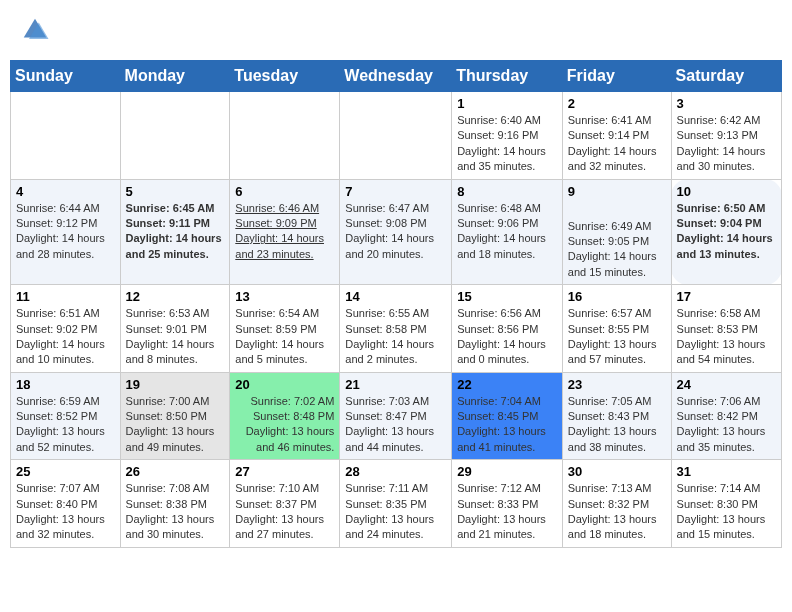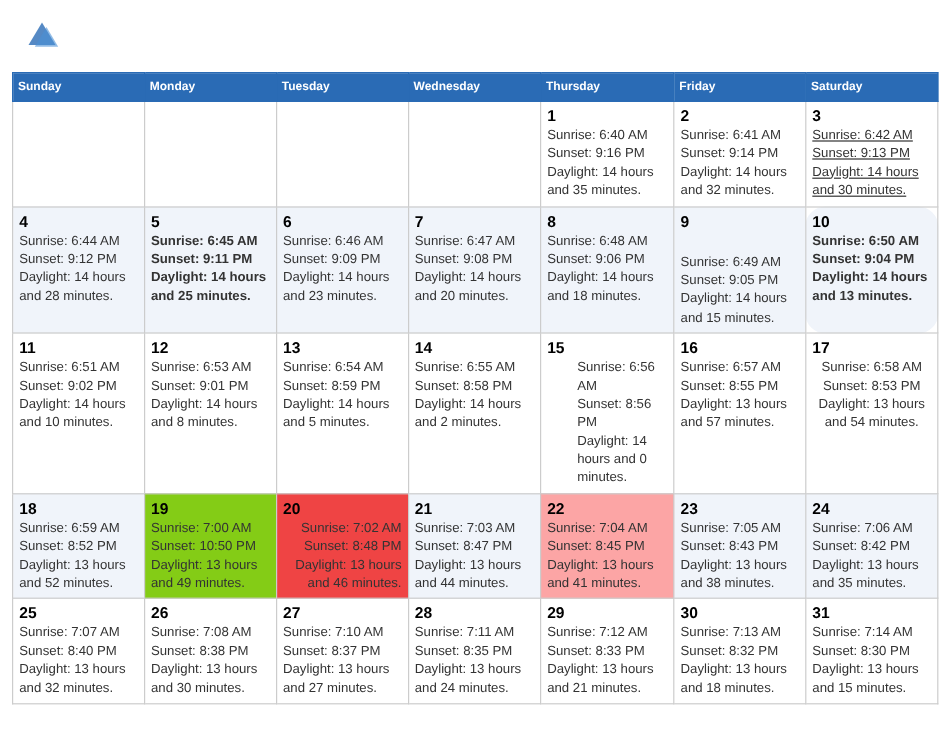--- a/index.html
+++ b/index.html
@@ -48,21 +48,21 @@
     .calendar {
       width: 100%;
       border-collapse: collapse;
       font-size: 11px;
     }
     .calendar th {
       background: #2a6bb5;
       color: #fff;
       padding: 6px 4px;
       text-align: left;
-      font-size: 10px;
+      font-size: 16px;
       border: 1px solid #2a6bb5;
     }
     .calendar td {
       border: 1px solid #ccc;
       vertical-align: top;
       padding: 4px 5px;
       width: 113px;
       min-height: 80px;
       background: #fff;
     }
@@ -129,41 +129,41 @@
 Daylight: 14 hours and 35 minutes.</div>
         </td>
         <td>
           <span class="day-number">2</span>
           <div class="day-info" style="white-space: pre-line;">Sunrise: 6:41 AM
 Sunset: 9:14 PM
 Daylight: 14 hours and 32 minutes.</div>
         </td>
         <td>
           <span class="day-number">3</span>
-          <div class="day-info" style="white-space: pre-line; text-decoration: underline;">Sunrise: 6:42 AM
+          <div class="day-info" style="white-space: pre-line;">Sunrise: 6:42 AM
 Sunset: 9:13 PM
 Daylight: 14 hours and 30 minutes.</div>
         </td>
       </tr>
       <tr>
         <td style="background: rgb(240, 244, 250);">
           <span class="day-number">4</span>
           <div class="day-info" style="white-space: pre-line;">Sunrise: 6:44 AM
 Sunset: 9:12 PM
 Daylight: 14 hours and 28 minutes.</div>
         </td>
         <td style="background: rgb(240, 244, 250);">
           <span class="day-number">5</span>
           <div class="day-info" style="white-space: pre-line; font-weight: bold;">Sunrise: 6:45 AM
 Sunset: 9:11 PM
 Daylight: 14 hours and 25 minutes.</div>
         </td>
         <td style="background: rgb(240, 244, 250);">
           <span class="day-number">6</span>
-          <div class="day-info" style="white-space: pre-line;">Sunrise: 6:46 AM
+          <div class="day-info" style="white-space: pre-line; text-decoration: underline;">Sunrise: 6:46 AM
 Sunset: 9:09 PM
 Daylight: 14 hours and 23 minutes.</div>
         </td>
         <td style="background: rgb(240, 244, 250);">
           <span class="day-number">7</span>
           <div class="day-info" style="white-space: pre-line;">Sunrise: 6:47 AM
 Sunset: 9:08 PM
 Daylight: 14 hours and 20 minutes.</div>
         </td>
         <td style="background: rgb(240, 244, 250);">
@@ -205,63 +205,63 @@
 Daylight: 14 hours and 5 minutes.</div>
         </td>
         <td>
           <span class="day-number">14</span>
           <div class="day-info" style="white-space: pre-line;">Sunrise: 6:55 AM
 Sunset: 8:58 PM
 Daylight: 14 hours and 2 minutes.</div>
         </td>
         <td>
           <span class="day-number">15</span>
-          <div class="day-info" style="white-space: pre-line; margin-left: 25px;">Sunrise: 6:56 AM
+          <div class="day-info" style="white-space: pre-line;">Sunrise: 6:56 AM
 Sunset: 8:56 PM
 Daylight: 14 hours and 0 minutes.</div>
         </td>
         <td>
           <span class="day-number">16</span>
           <div class="day-info" style="white-space: pre-line;">Sunrise: 6:57 AM
 Sunset: 8:55 PM
 Daylight: 13 hours and 57 minutes.</div>
         </td>
         <td>
           <span class="day-number">17</span>
-          <div class="day-info" style="white-space: pre-line; text-align: center;">Sunrise: 6:58 AM
+          <div class="day-info" style="white-space: pre-line;">Sunrise: 6:58 AM
 Sunset: 8:53 PM
 Daylight: 13 hours and 54 minutes.</div>
         </td>
       </tr>
       <tr>
         <td style="background: rgb(240, 244, 250);">
           <span class="day-number">18</span>
           <div class="day-info" style="white-space: pre-line;">Sunrise: 6:59 AM
 Sunset: 8:52 PM
 Daylight: 13 hours and 52 minutes.</div>
         </td>
-        <td style="background: #84cc16;">
+        <td style="background: #e5e5e5;">
           <span class="day-number">19</span>
           <div class="day-info" style="white-space: pre-line;">Sunrise: 7:00 AM
-Sunset: 10:50 PM
+Sunset: 8:50 PM
 Daylight: 13 hours and 49 minutes.</div>
         </td>
-        <td style="background: #ef4444;">
+        <td style="background: #86efac;">
           <span class="day-number">20</span>
           <div class="day-info" style="white-space: pre-line; text-align: right;">Sunrise: 7:02 AM
 Sunset: 8:48 PM
 Daylight: 13 hours and 46 minutes.</div>
         </td>
         <td style="background: rgb(240, 244, 250);">
           <span class="day-number">21</span>
           <div class="day-info" style="white-space: pre-line;">Sunrise: 7:03 AM
 Sunset: 8:47 PM
 Daylight: 13 hours and 44 minutes.</div>
         </td>
-        <td style="background: #fca5a5;">
+        <td style="background: #3b82f6;">
           <span class="day-number">22</span>
           <div class="day-info" style="white-space: pre-line;">Sunrise: 7:04 AM
 Sunset: 8:45 PM
 Daylight: 13 hours and 41 minutes.</div>
         </td>
         <td style="background: rgb(240, 244, 250);">
           <span class="day-number">23</span>
           <div class="day-info" style="white-space: pre-line;">Sunrise: 7:05 AM
 Sunset: 8:43 PM
 Daylight: 13 hours and 38 minutes.</div>

